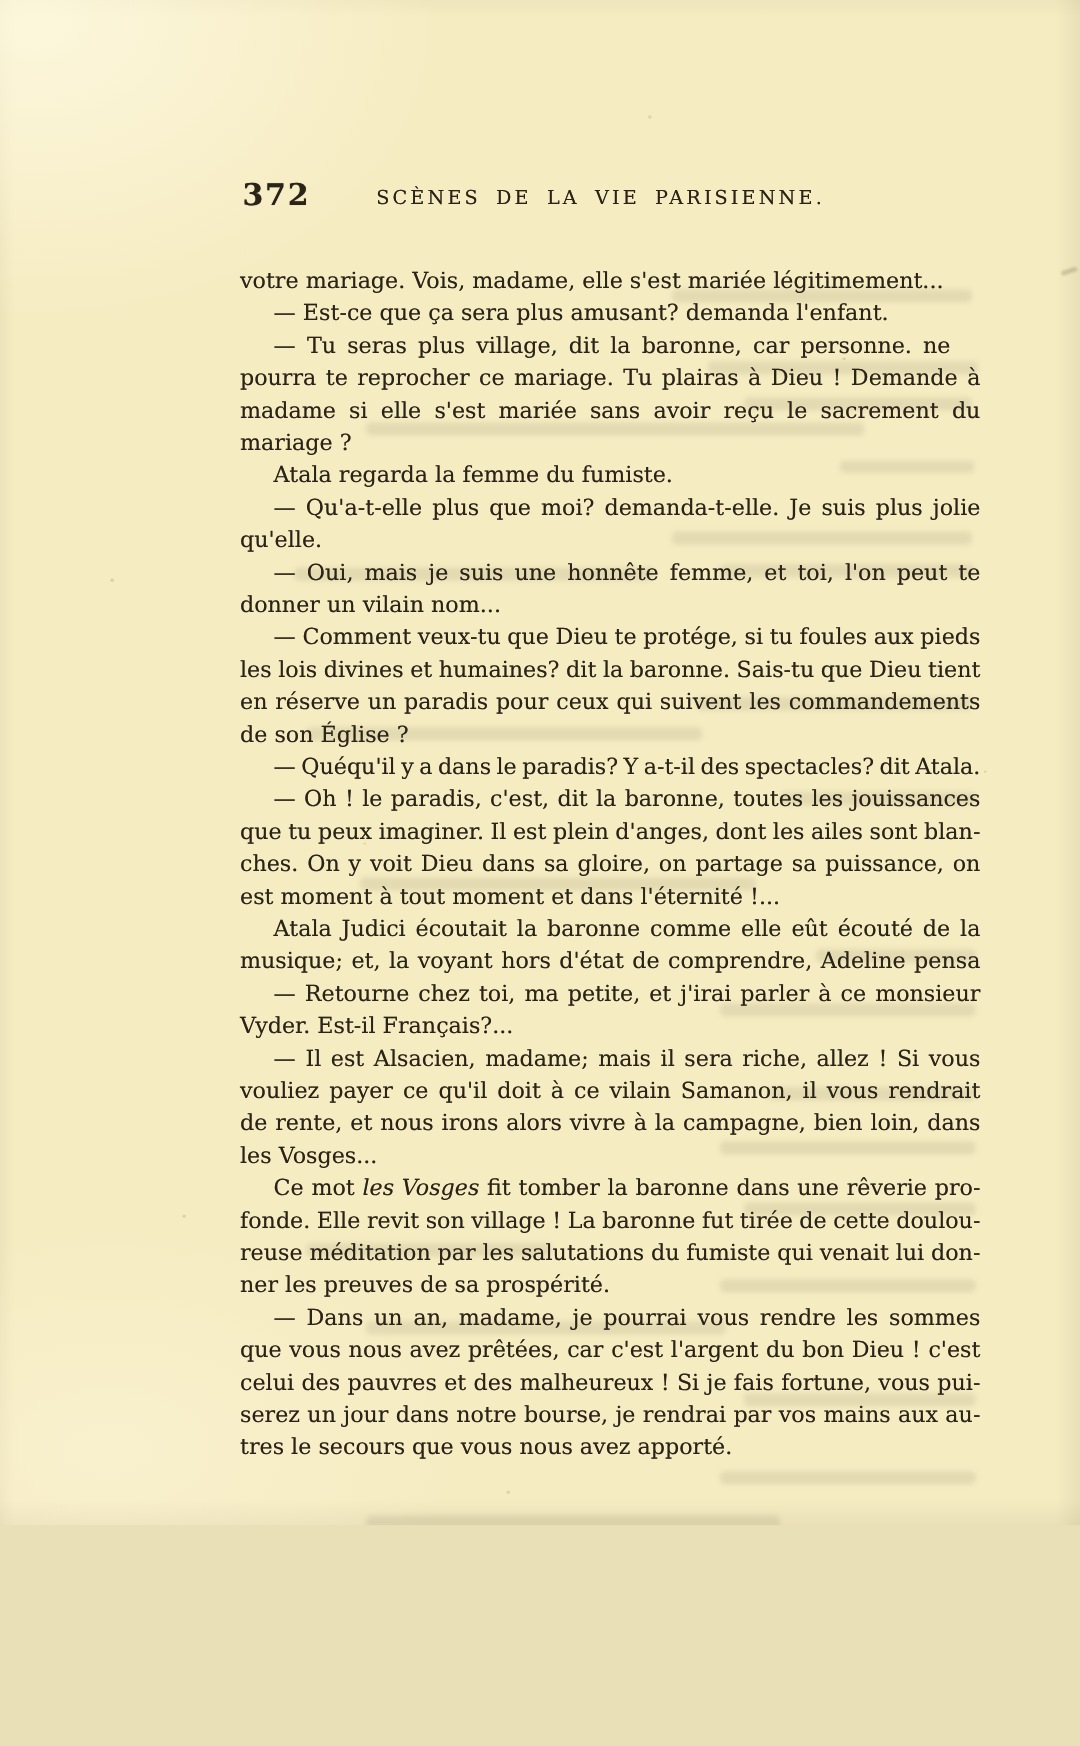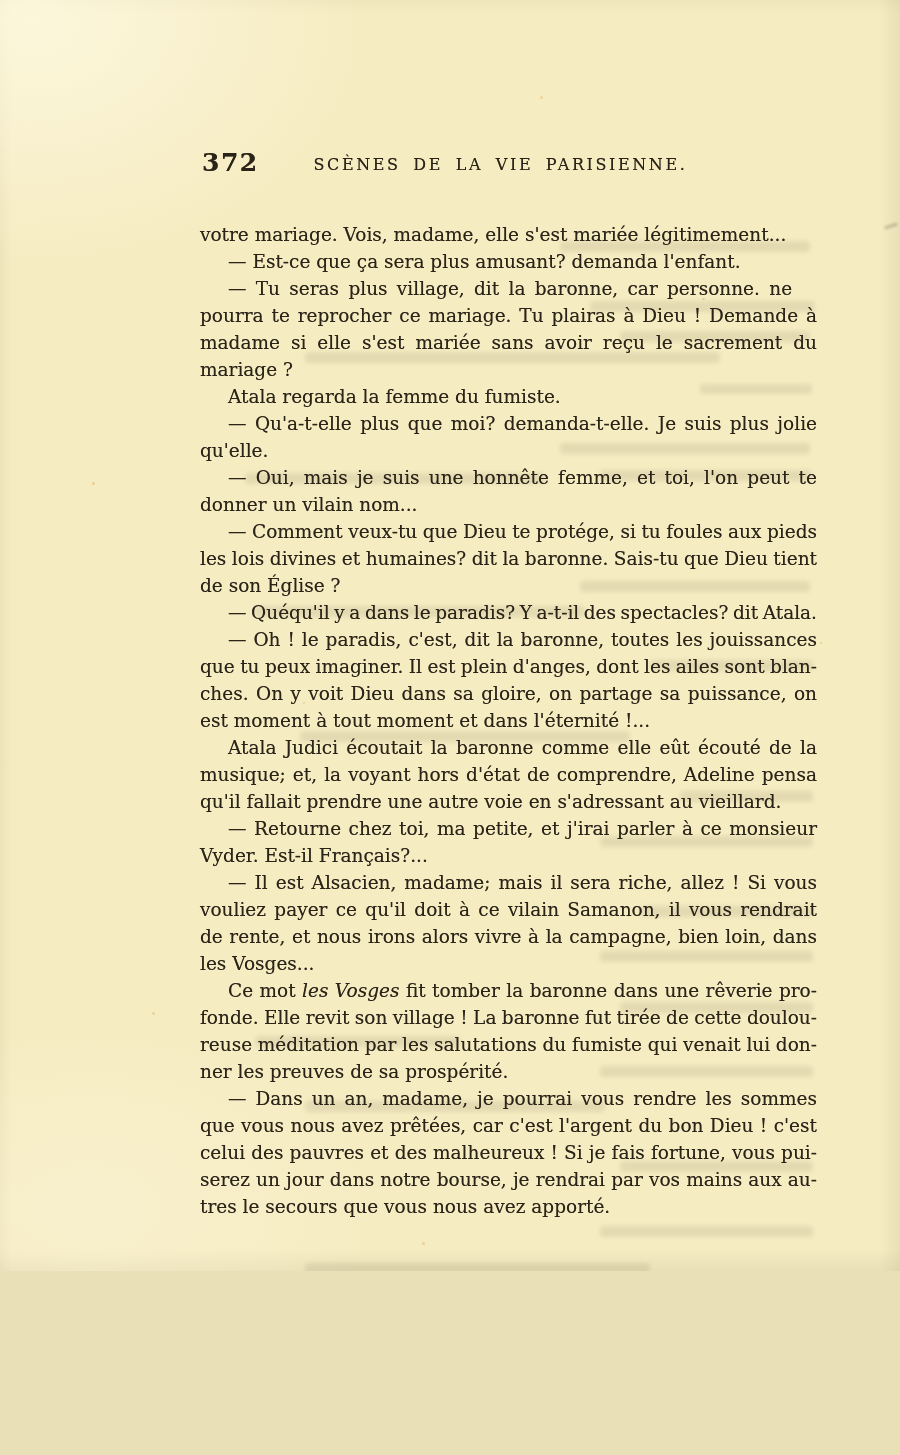--- a/index.html
+++ b/index.html
@@ -107,29 +107,29 @@
       <div class="line just"><span class="ln" style="word-spacing: 1.98153px;"><span>pourra te reprocher ce mariage. Tu plairas à Dieu ! Demande à</span></span></div>
       <div class="line just"><span class="ln" style="word-spacing: 5.09063px;"><span>madame si elle s'est mariée sans avoir reçu le sacrement du</span></span></div>
       <div class="line"><span class="ln"><span>mariage ?</span></span></div>
       <div class="line indent"><span class="ln"><span>Atala regarda la femme du fumiste.</span></span></div>
       <div class="line indent just"><span class="ln" style="word-spacing: 2.51215px;"><span>— Qu'a-t-elle plus que moi? demanda-t-elle. Je suis plus jolie</span></span></div>
       <div class="line"><span class="ln"><span>qu'elle.</span></span></div>
       <div class="line indent just"><span class="ln" style="word-spacing: 3.29427px;"><span>— Oui, mais je suis une honnête femme, et toi, l'on peut te</span></span></div>
       <div class="line"><span class="ln"><span>donner un vilain nom...</span></span></div>
       <div class="line indent just"><span class="ln" style="word-spacing: -0.355114px;"><span>— Comment veux-tu que Dieu te protége, si tu foules aux pieds</span></span></div>
       <div class="line just"><span class="ln" style="word-spacing: -0.392045px;"><span>les lois divines et humaines? dit la baronne. Sais-tu que Dieu tient</span></span></div>
+      <div class="line just"><span class="ln" style="word-spacing: 0.638889px;"><span>en réserve un paradis pour ceux qui suivent les commandements</span></span></div>
       <div class="line"><span class="ln"><span>de son Église ?</span></span></div>
       <div class="line indent"><span class="ln" style="word-spacing: -1.32422px;"><span>— Quéqu'il y a dans le paradis? Y a-t-il des spectacles? dit Atala.</span></span></div>
       <div class="line indent just"><span class="ln" style="word-spacing: 1.0483px;"><span>— Oh ! le paradis, c'est, dit la baronne, toutes les jouissances</span></span></div>
       <div class="line just"><span class="ln" style="word-spacing: -0.43099px;"><span>que tu peux imaginer. Il est plein d'anges, dont les ailes sont blan-</span></span></div>
       <div class="line just"><span class="ln" style="word-spacing: 1.50521px;"><span>ches. On y voit Dieu dans sa gloire, on partage sa puissance, on</span></span></div>
       <div class="line"><span class="ln"><span>est moment à tout moment et dans l'éternité !...</span></span></div>
       <div class="line indent just"><span class="ln" style="word-spacing: 2.35781px;"><span>Atala Judici écoutait la baronne comme elle eût écouté de la</span></span></div>
       <div class="line just"><span class="ln" style="word-spacing: 1.16667px;"><span>musique; et, la voyant hors d'état de comprendre, Adeline pensa</span></span></div>
-      <div class="line"><span class="ln"><span>qu'il fallait prendre une autre voie en s'adressant au vieillard.</span></span></div>
       <div class="line indent just"><span class="ln" style="word-spacing: 1.6392px;"><span>— Retourne chez toi, ma petite, et j'irai parler à ce monsieur</span></span></div>
       <div class="line"><span class="ln"><span>Vyder. Est-il Français?...</span></span></div>
       <div class="line indent just"><span class="ln" style="word-spacing: 2.10417px;"><span>— Il est Alsacien, madame; mais il sera riche, allez ! Si vous</span></span></div>
       <div class="line just"><span class="ln" style="word-spacing: 2.42045px;"><span>vouliez payer ce qu'il doit à ce vilain Samanon, il vous rendrait</span></span></div>
       <div class="line just"><span class="ln" style="word-spacing: 0.703125px;"><span>de rente, et nous irons alors vivre à la campagne, bien loin, dans</span></span></div>
       <div class="line"><span class="ln"><span>les Vosges...</span></span></div>
       <div class="line indent just"><span class="ln" style="word-spacing: 0.545455px;"><span>Ce mot </span><i>les Vosges</i><span> fit tomber la baronne dans une rêverie pro-</span></span></div>
       <div class="line just"><span class="ln" style="word-spacing: -0.441406px;"><span>fonde. Elle revit son village ! La baronne fut tirée de cette doulou-</span></span></div>
       <div class="line just"><span class="ln" style="word-spacing: -0.198437px;"><span>reuse méditation par les salutations du fumiste qui venait lui don-</span></span></div>
       <div class="line"><span class="ln"><span>ner les preuves de sa prospérité.</span></span></div>

